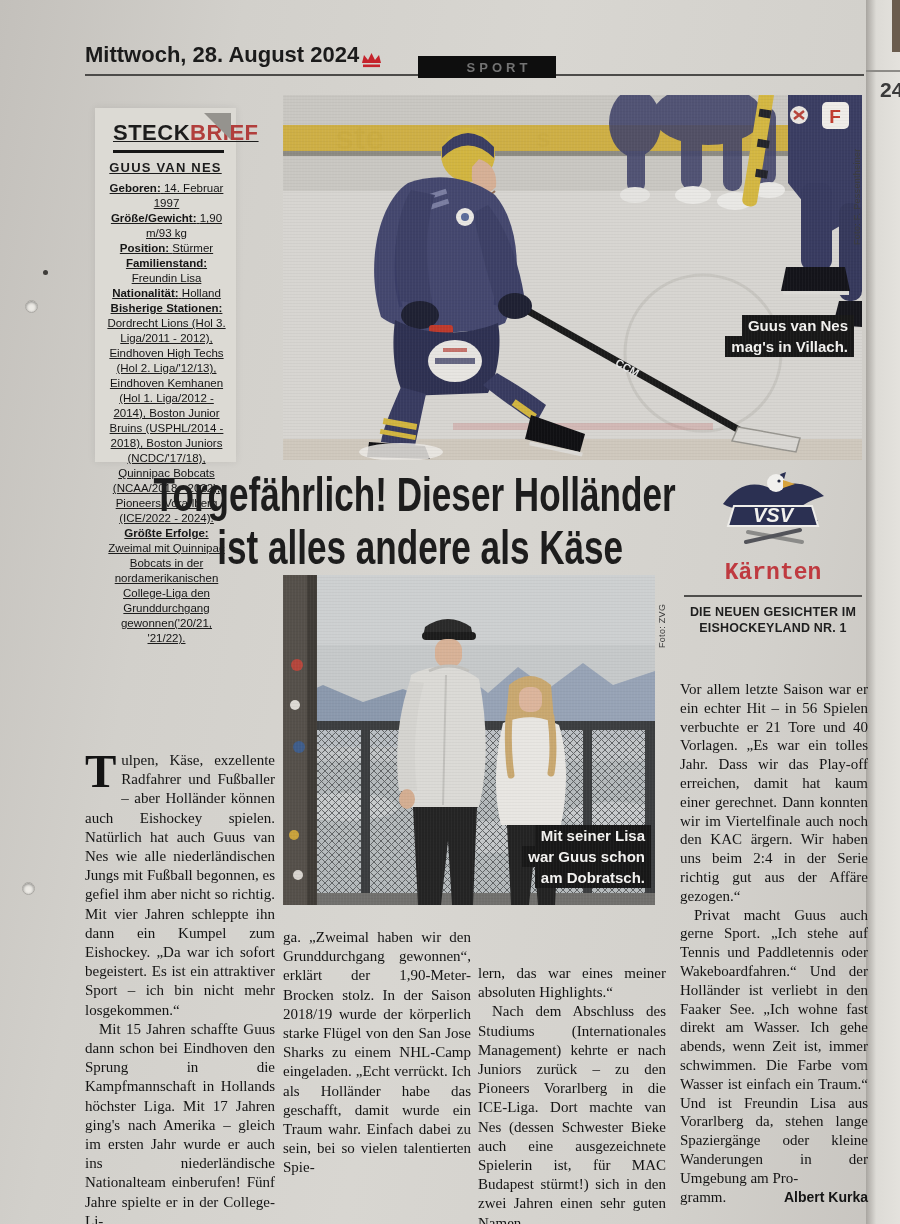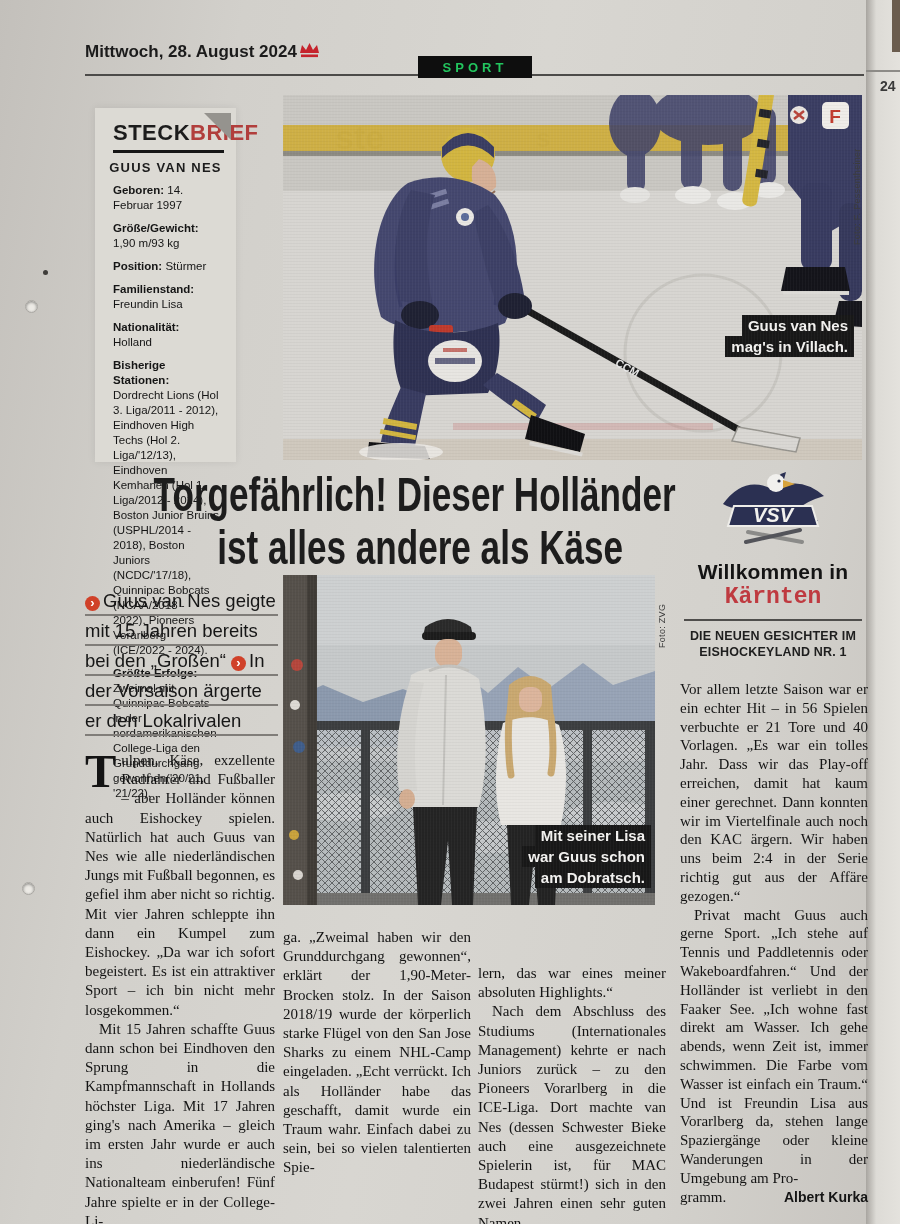--- a/index.html
+++ b/index.html
@@ -4,38 +4,38 @@
 <style>
   html,body{margin:0;padding:0;background:#b7b4af;}
   #canvas{position:relative;width:900px;height:1224px;overflow:hidden;
     background:linear-gradient(100deg,#c3c0bb 0%,#d2d0cb 22%,#d8d6d1 50%,#d3d1cc 78%,#c7c4bf 100%);
     font-family:"Liberation Sans",sans-serif;color:#1c1c1c;}
   
   .edge-strip{position:absolute;left:866px;top:0;width:34px;height:1224px;
     background:linear-gradient(90deg,#a8a5a0 0,#dddbd6 30%,#e4e2dd 100%);}
   .edge-corner{position:absolute;left:892px;top:0;width:8px;height:52px;background:#6a5c4e;}
   .edge-num{position:absolute;left:880px;top:78px;width:20px;overflow:hidden;
-    font-weight:bold;font-size:14px;color:#3a3a3a;}
+    font-weight:bold;font-size:21px;color:#3a3a3a;}
   .edge-rule{position:absolute;left:866px;top:70px;width:34px;height:2px;background:#8d8b87;}
   .hole{position:absolute;border-radius:50%;background:#eceae5;border:1px solid #a9a7a2;box-shadow:inset 0 1px 3px rgba(0,0,0,.45);}
   .speck{position:absolute;border-radius:50%;background:#3f3d3a;}
   
-  .date{position:absolute;left:85px;top:42px;font-size:17px;font-weight:bold;color:#1b1b1b;display:flex;align-items:flex-start;gap:2px;}
+  .date{position:absolute;left:85px;top:42px;font-size:22px;font-weight:bold;color:#1b1b1b;display:flex;align-items:flex-end;gap:2px;}
   .hdr-rule{position:absolute;left:85px;top:74px;width:779px;height:2px;background:#4c4b49;}
-  .sport{position:absolute;left:418px;top:56px;width:114px;height:22px;background:#0e0e0e;color:#22c55e;
-    font-size:13px;font-weight:bold;letter-spacing:4px;display:flex;align-items:center;justify-content:center;}
-  
-  .sb{position:absolute;left:95px;top:108px;width:141px;height:354px;background:#dcdad4;box-shadow:0 0 8px rgba(0,0,0,.08);}
+  .sport{position:absolute;left:418px;top:56px;width:114px;height:22px;background:#0e0e0e;color:#737373;
+    font-size:13px;font-weight:bold;letter-spacing:4px;display:flex;align-items:center;justify-content:center;padding-left:24px;}
+  
+  .sb{position:absolute;left:95px;top:108px;width:141px;height:354px;background:#dcdad4;box-shadow:0 0 8px rgba(0,0,0,.08);text-decoration:underline;}
   .sb-fold{position:absolute;top:5px;right:5px;width:0;height:0;border-top:27px solid #95938e;border-left:27px solid transparent;}
   .sb-titlewrap{margin:12px 12px 0 18px;border-bottom:3px solid #151515;padding-bottom:4px;}
   .sb-title{font-size:22px;font-weight:800;letter-spacing:.5px;}
   .sb-title .red{color:#b13e3c;}
   .sb-name{text-align:center;font-weight:bold;font-size:13px;letter-spacing:1.2px;margin:7px 0 6px 0;}
   .sb-bio{padding:0 8px 0 10px;font-size:11.5px;line-height:15px;color:#151515;}
-  .sb-bio p{margin:8px;}
+  .sb-bio p{margin:0;text-align:center;}
   
   .photo{position:absolute;overflow:hidden;}
   .ph-hockey{left:283px;top:95px;width:579px;height:365px;}
   .ph-couple{left:283px;top:575px;width:372px;height:330px;}
   .grain{position:absolute;inset:0;pointer-events:none;
     background:repeating-linear-gradient(0deg,rgba(0,0,0,.03) 0 1px,transparent 1px 3px),
                repeating-linear-gradient(90deg,rgba(255,255,255,.03) 0 1px,transparent 1px 3px);}
   .cap{position:absolute;text-align:right;}
   .cap div{margin-top:0;}
   .cap span{display:inline-block;background:#181818;color:#f4f3f1;font-weight:bold;
@@ -213,31 +213,26 @@
     <svg class="vsv-logo" viewBox="0 0 110 90">
       <path d="M5,38 Q25,10 52,22 Q58,8 68,6 Q66,14 64,20 Q85,12 106,30 Q89,35 80,43 Q95,47 100,55 Q80,57 68,53 Q60,62 48,60 Q30,62 14,50 Q24,46 30,42 Q15,44 5,38 Z" fill="#2b3052"></path>
       <circle cx="58" cy="17" r="9" fill="#f1f0ed"></circle>
       <circle cx="61" cy="15" r="1.6" fill="#23283f"></circle>
       <path d="M65,14 L77,18 L65,22 Z" fill="#d8a33c"></path>
       <path d="M30,66 L84,76" stroke="#8b8b89" stroke-width="4" stroke-linecap="round"></path>
       <path d="M82,64 L28,76" stroke="#53545a" stroke-width="4" stroke-linecap="round"></path>
       <path d="M16,40 L94,40 L100,60 L10,60 Z" fill="#2b3052" stroke="#eeede9" stroke-width="2"></path>
       <text x="55" y="56" text-anchor="middle" font-size="20" font-weight="bold" font-style="italic" fill="#f2f1ee">VSV</text>
     </svg>
-    <div class="vsv-w1">Willkommen in</div>
     <div class="vsv-w2">Kärnten</div>
     <hr class="vsv-rule">
     <div class="vsv-series">DIE NEUEN GESICHTER IM</div>
     <div class="vsv-series">EISHOCKEYLAND NR. 1</div>
   </div>
 
-  <div class="lead">
-    <span class="bullet"></span><span>Guus van Nes geigte mit 15 Jahren bereits bei den „Großen“</span>
-    <span class="bullet"></span><span>In der Vorsaison ärgerte er den Lokalrivalen</span>
-  </div>
 
   <div class="photo ph-couple">
     <svg viewBox="0 0 372 330" width="372" height="330" preserveAspectRatio="none">
       <defs>
         <pattern id="mesh" width="7" height="7" patternUnits="userSpaceOnUse">
           <path d="M0,0 L7,7 M7,0 L0,7" stroke="#4c4e50" stroke-width="1"></path>
         </pattern>
       </defs>
       <rect width="372" height="330" fill="#c6c9ca"></rect>
       <rect width="372" height="70" fill="#cdd0d1"></rect>

